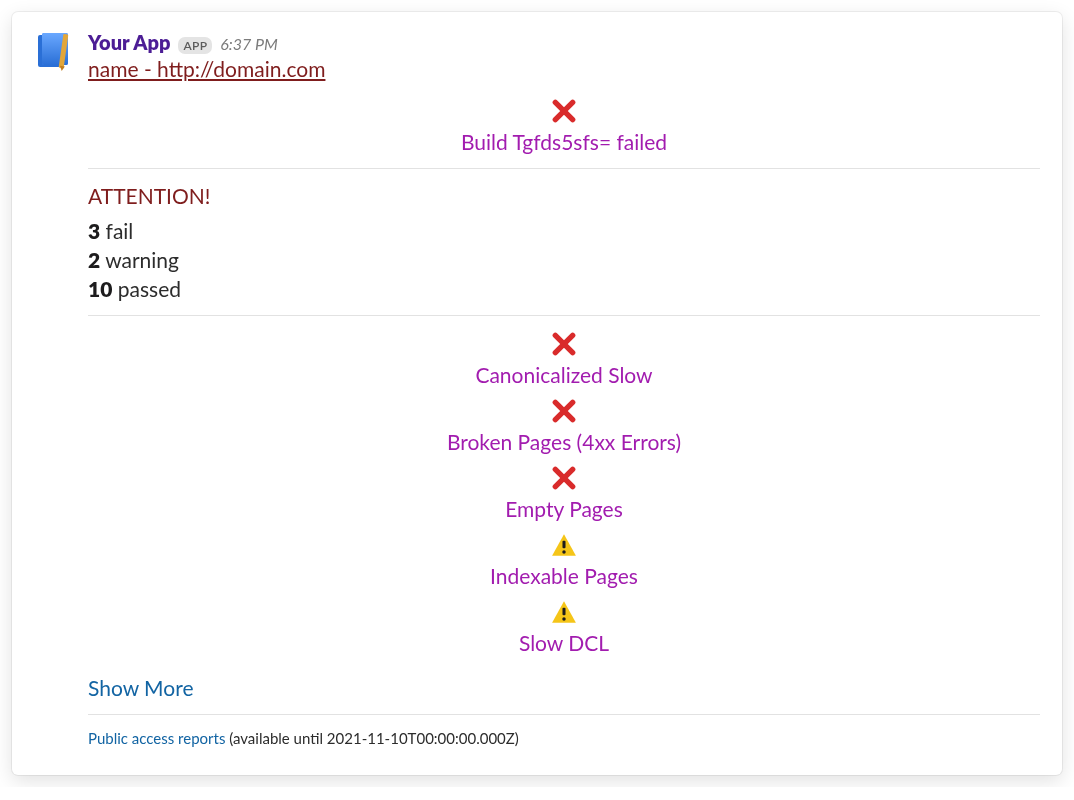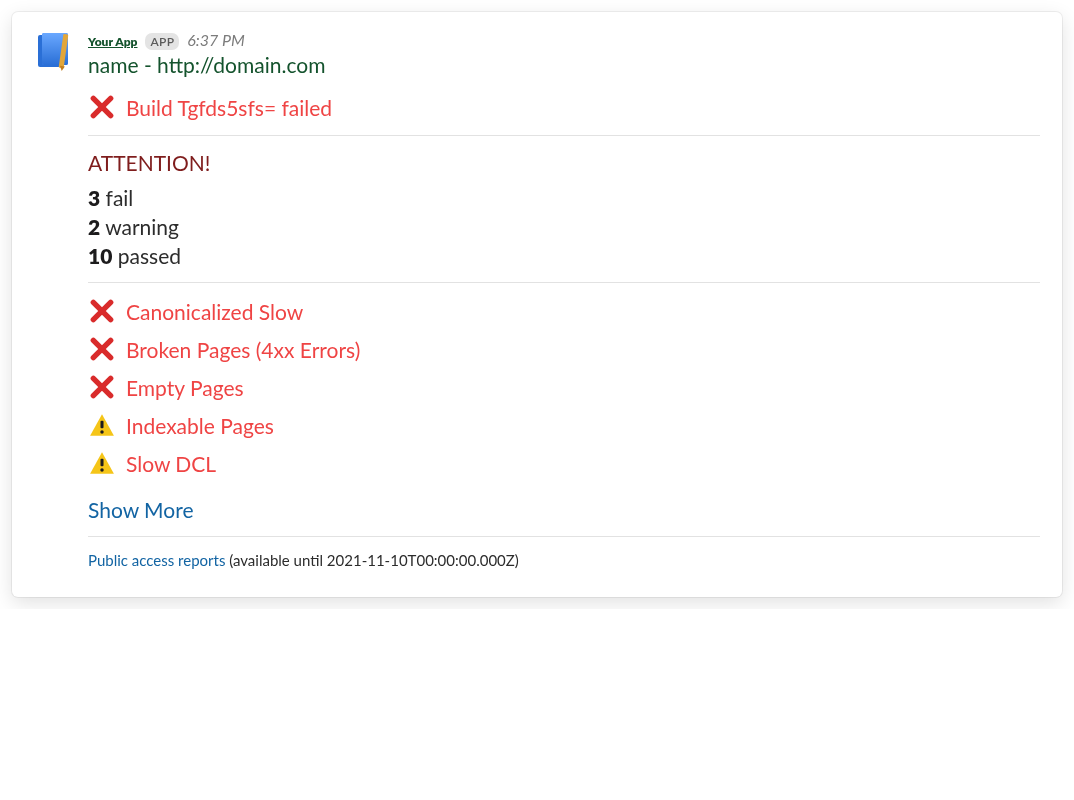--- a/index.html
+++ b/index.html
@@ -32,55 +32,56 @@
     }
     .avatar svg { width: 42px; height: 42px; }
     .head-right { flex: 1; }
     .name-row {
       display: flex;
       align-items: baseline;
       gap: 8px;
     }
     .bot-name {
       font-weight: 800;
-      font-size: 12px;
-      color: #14532d;
-      text-decoration: underline;
+      font-size: 20px;
+      color: #4c1d95;
     }
     .badge {
       background: #e4e4e4;
       color: #5b5b5b;
       font-size: 12px;
       font-weight: 600;
       padding: 1px 5px;
       border-radius: 7px;
       letter-spacing: 0.3px;
     }
     .ts {
       color: #7c7c7c;
       font-size: 16px;
       font-style: italic;
     }
     .title-link {
-      color: #14532d;
+      color: #7f1d1d;
       font-size: 21px;
       margin-top: 2px;
       display: inline-block;
+      text-decoration: underline;
     }
     .content {
       margin-left: 54px;
       margin-top: 16px;
     }
     .row-icon {
       display: flex;
       align-items: center;
-      gap: 10px;
-      font-size: 21px;
-      color: #ef4444;
+      gap: 4px;
+      font-size: 21px;
+      color: #a21caf;
       margin: 10px 0;
+      flex-direction: column;
     }
     .row-icon .icon { width: 28px; height: 28px; flex: 0 0 auto; display:flex; align-items:center; justify-content:center; }
     .divider {
       border: none;
       border-top: 1px solid #e2e2e2;
       margin: 14px 0;
     }
     .attention {
       font-weight: 400;
       font-size: 21px;

